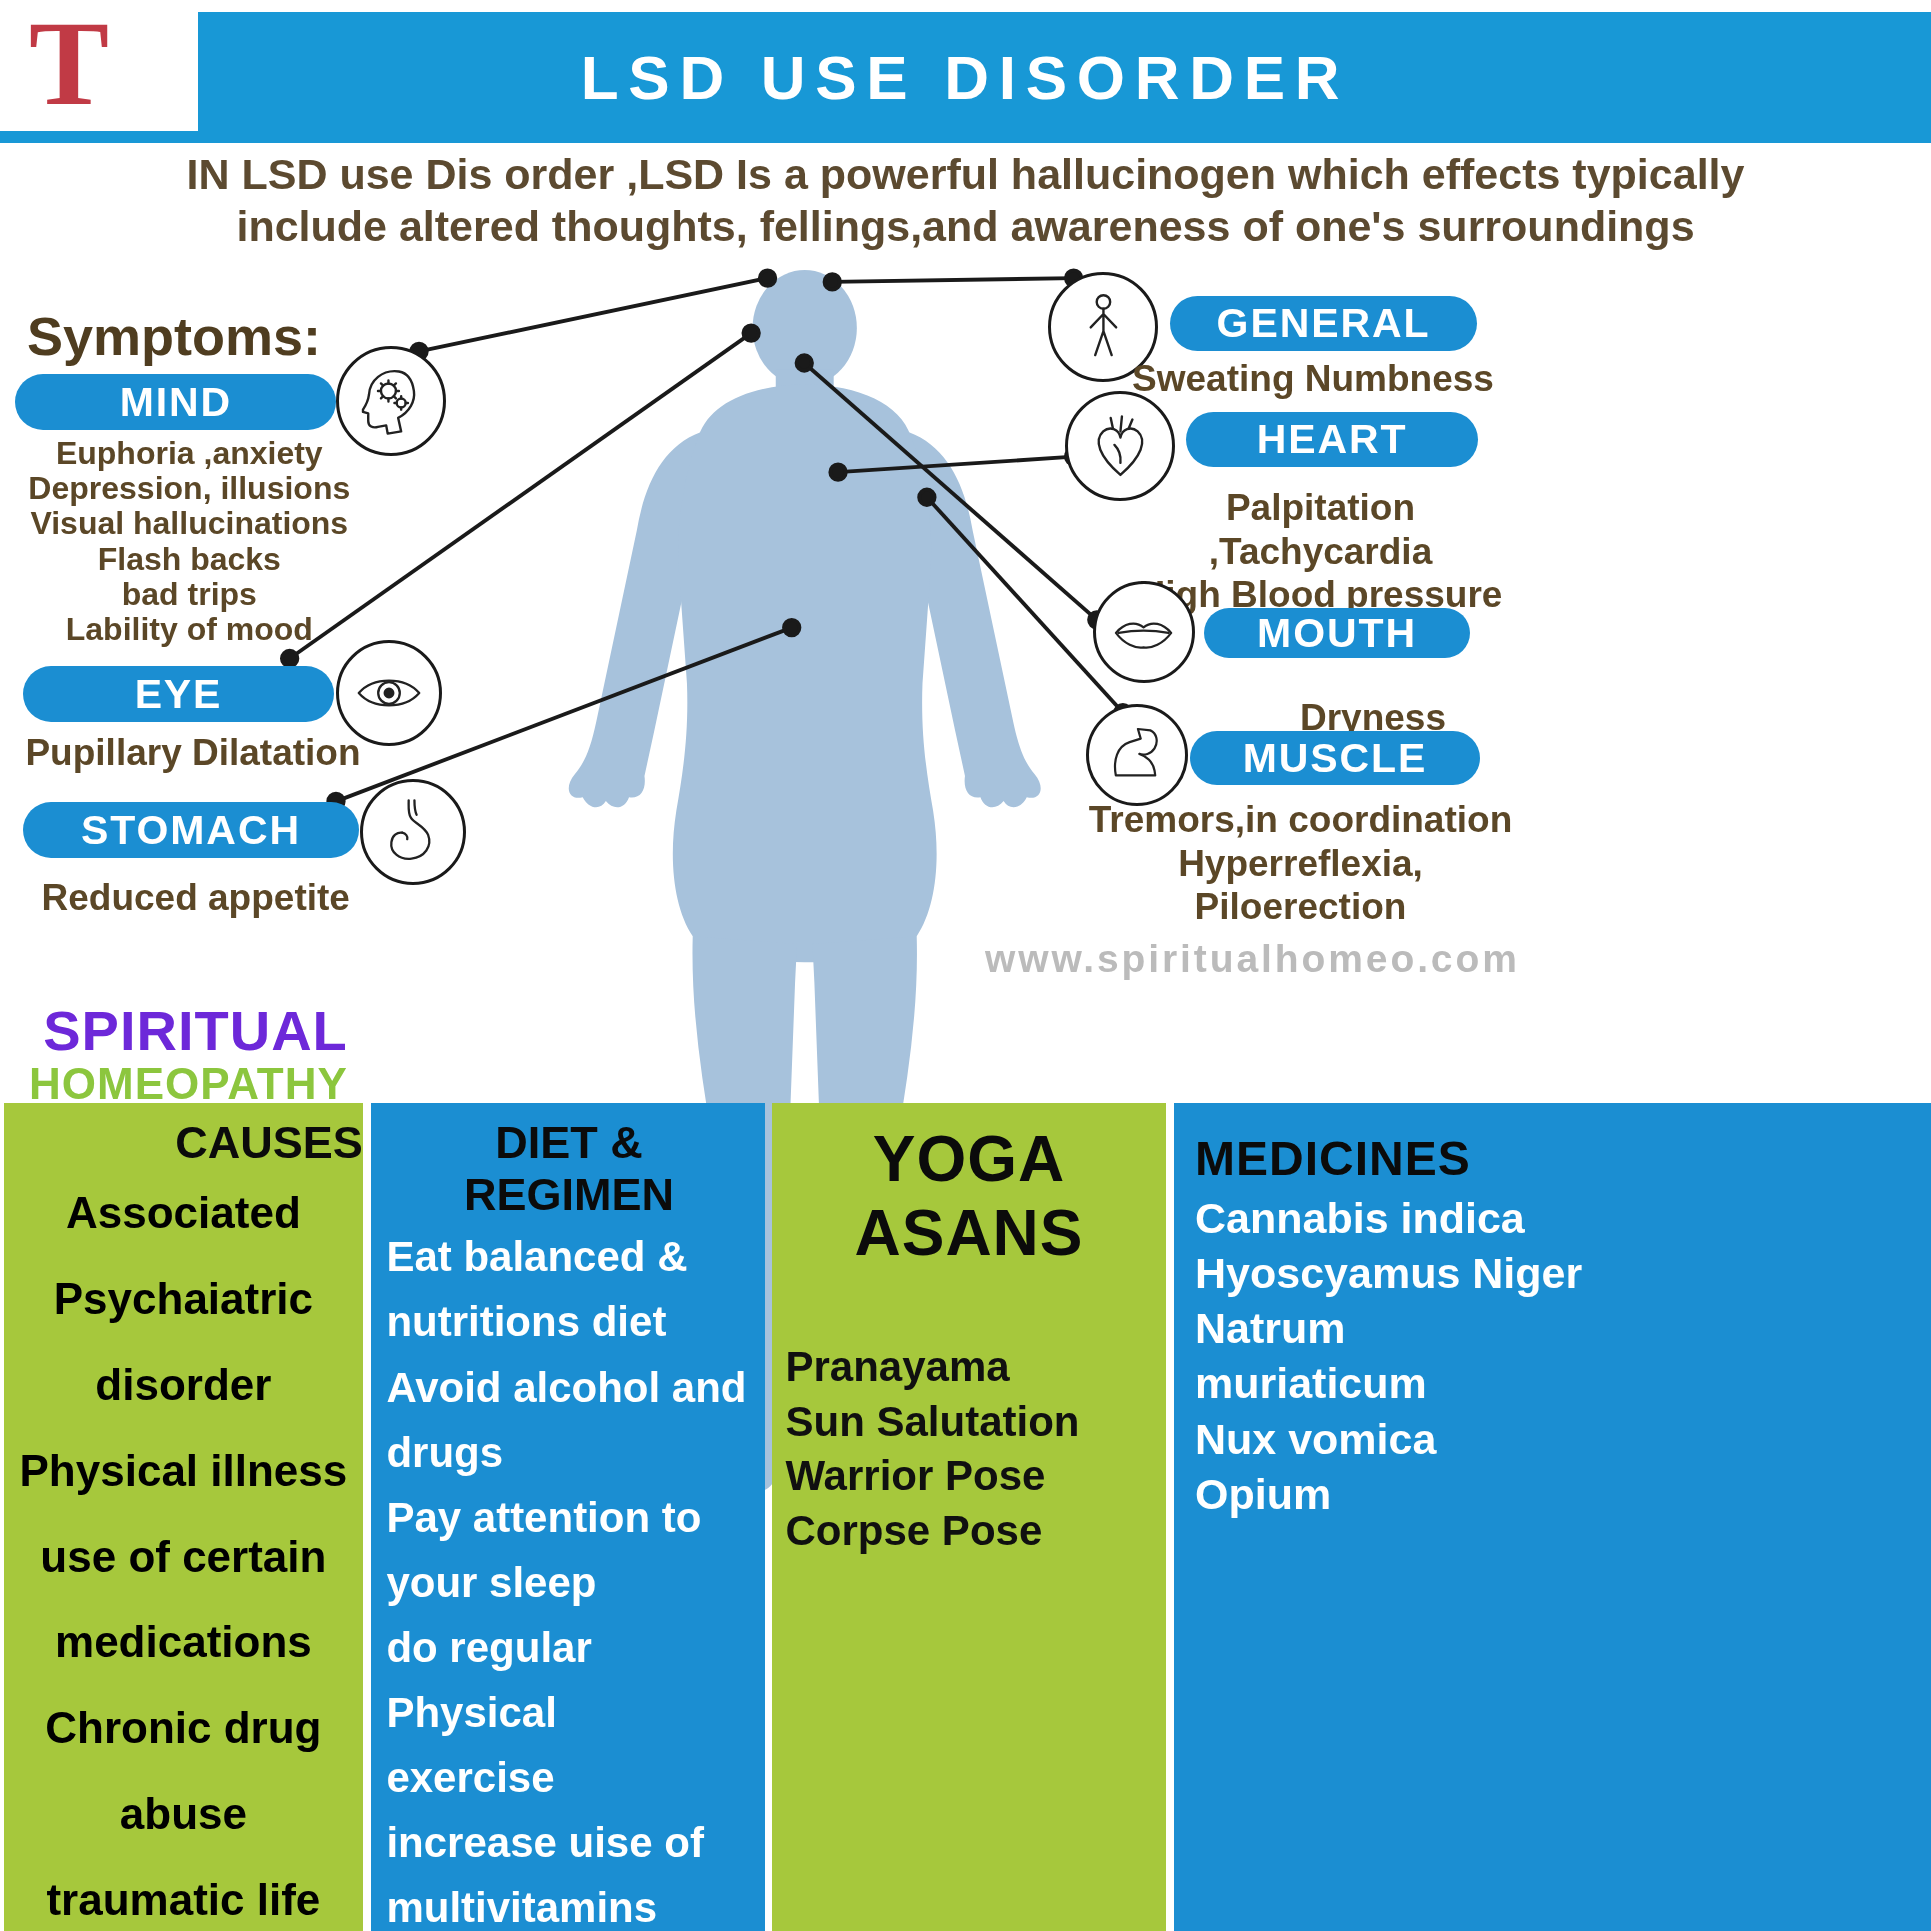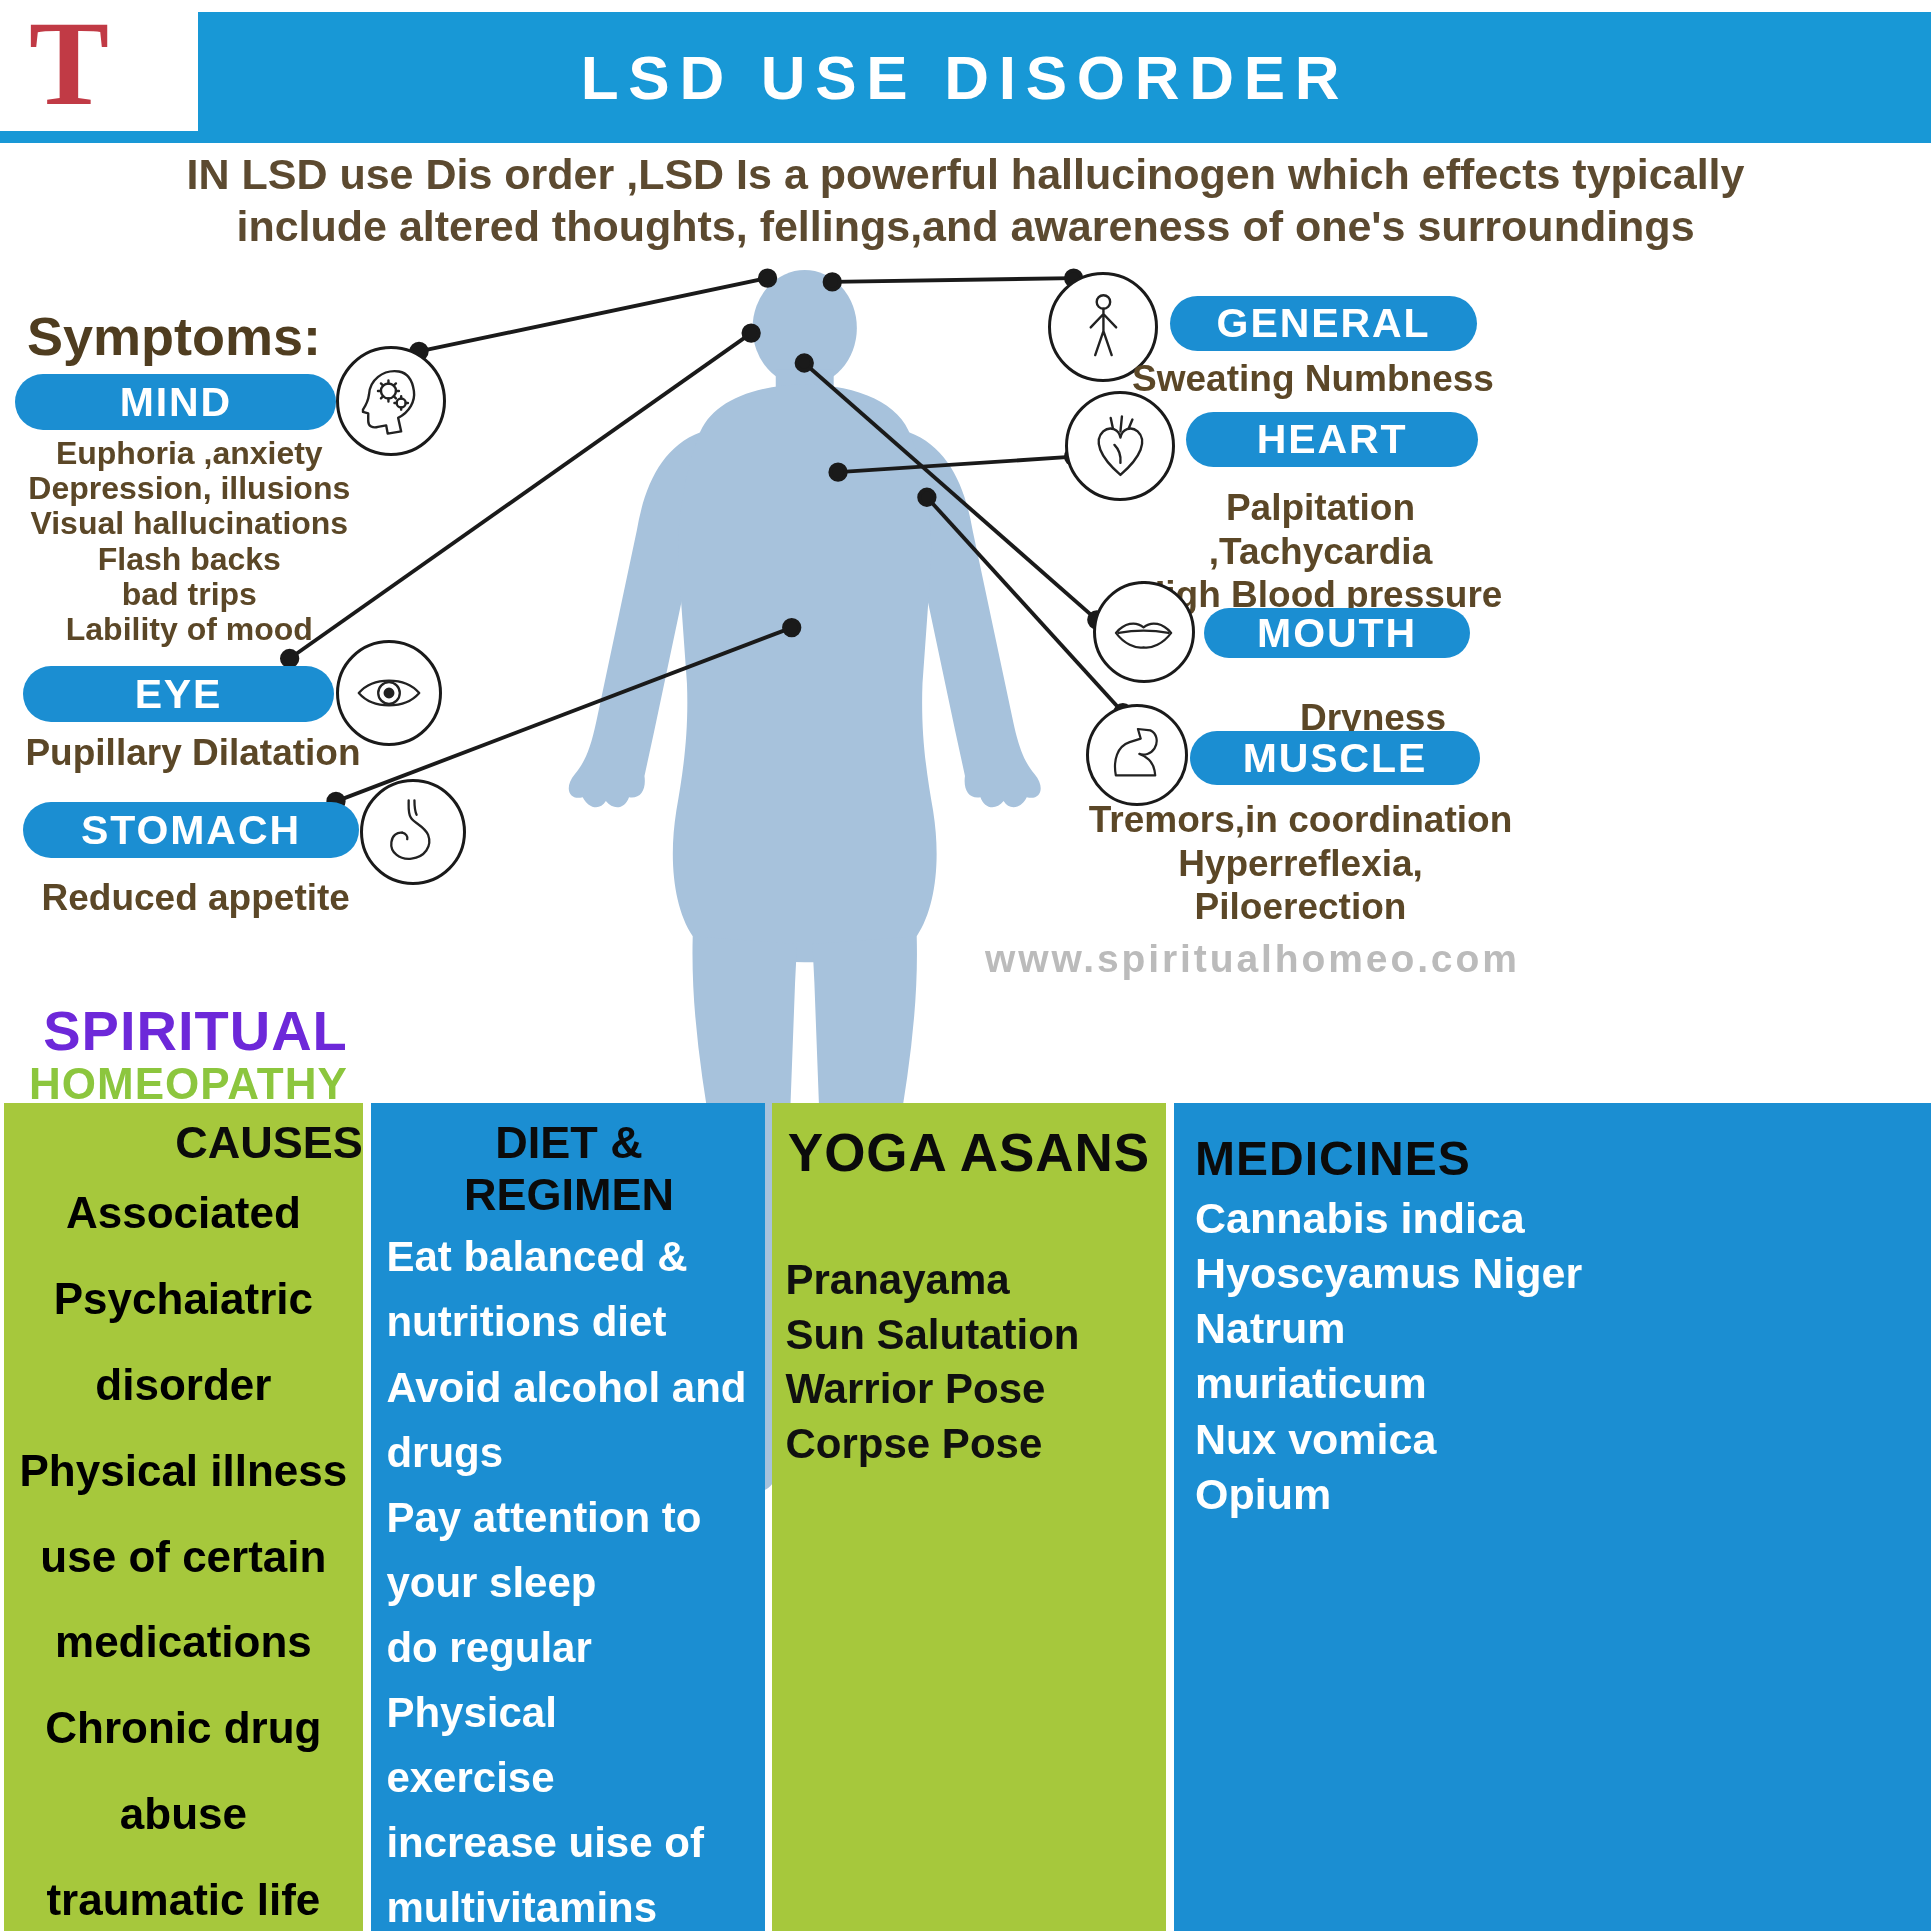--- a/index.html
+++ b/index.html
@@ -75,21 +75,21 @@
 
   .panel-causes{left:3.9px;width:359px;background:#a6c83c;padding-top:13.5px;}
   .panel-causes .panel-heading{font-size:45px;text-align:right;}
   .panel-causes .panel-lines{color:#000000;font-size:44px;line-height:1.95;text-align:center;margin-top:1.9px;}
 
   .panel-diet{left:371px;width:394px;background:#1b8ed2;padding:13.5px 13.5px 0 15.4px;}
   .panel-diet .panel-heading{font-size:45px;}
   .panel-diet .panel-lines{color:#fff;font-size:42px;line-height:1.55;text-align:left;margin-top:3.9px;}
 
   .panel-yoga{left:772px;width:394px;background:#a6c83c;padding-top:19.3px;}
-  .panel-yoga .panel-heading{font-size:53px;letter-spacing:1px;}
+  .panel-yoga .panel-heading{font-size:64px;letter-spacing:1px;}
   .panel-yoga .panel-lines{color:#101010;font-size:42px;line-height:1.3;text-align:left;margin-top:70px;padding-left:13.5px;}
 
   .panel-medicines{left:1174px;width:757px;background:#1b8ed2;padding:11.6px 0 0 21px;}
   .panel-medicines .panel-heading{font-size:48px;text-align:left;letter-spacing:1px;margin-top:16px;}
   .panel-medicines .panel-lines{color:#fff;font-size:43px;line-height:1.28;text-align:left;margin-top:5.8px;}
 </style>
 </head>
 <body>
 
 <div class="canvas">

